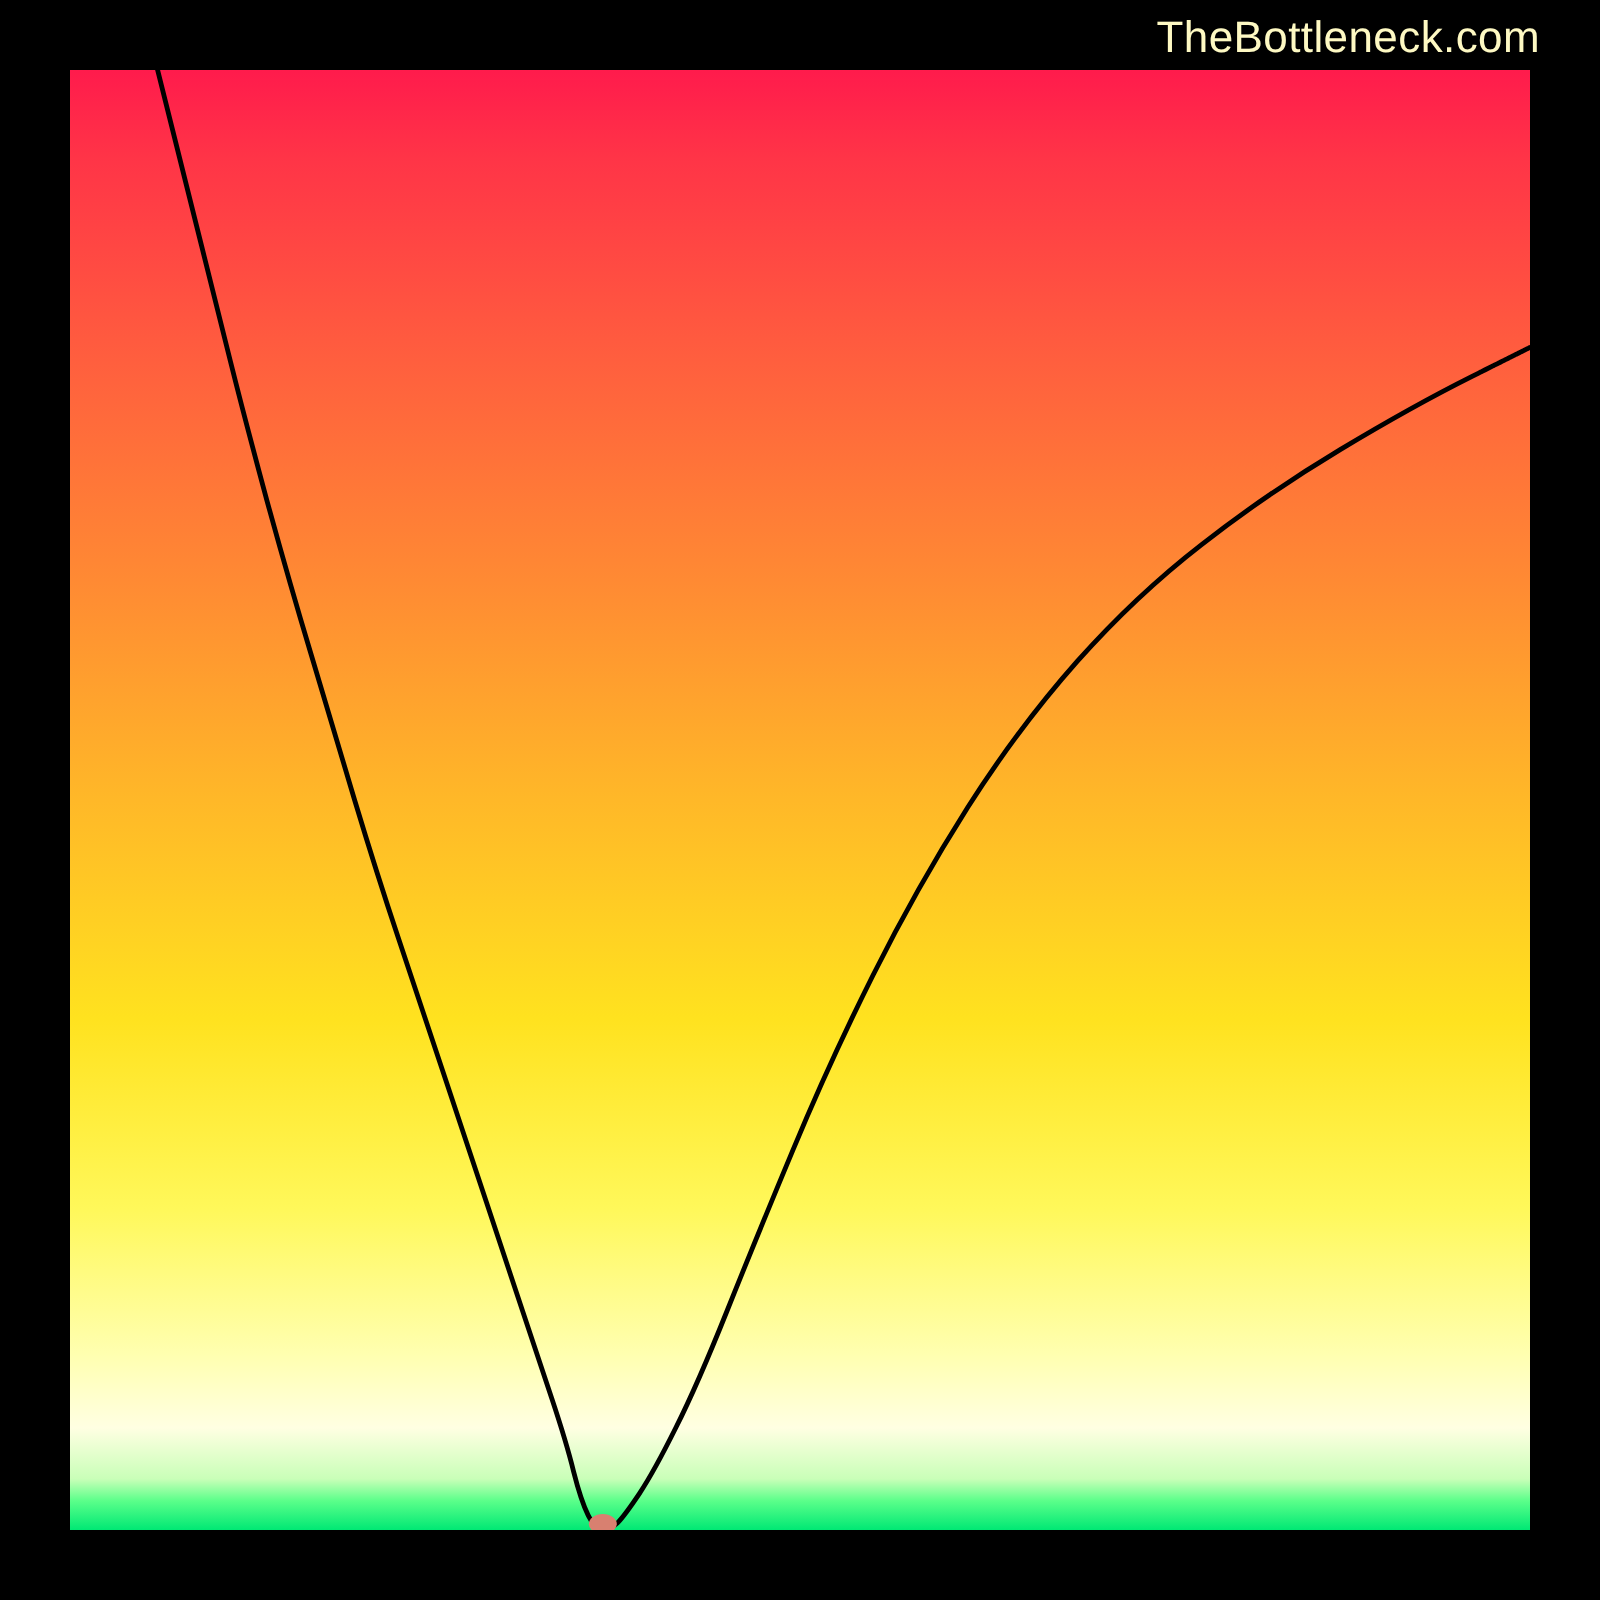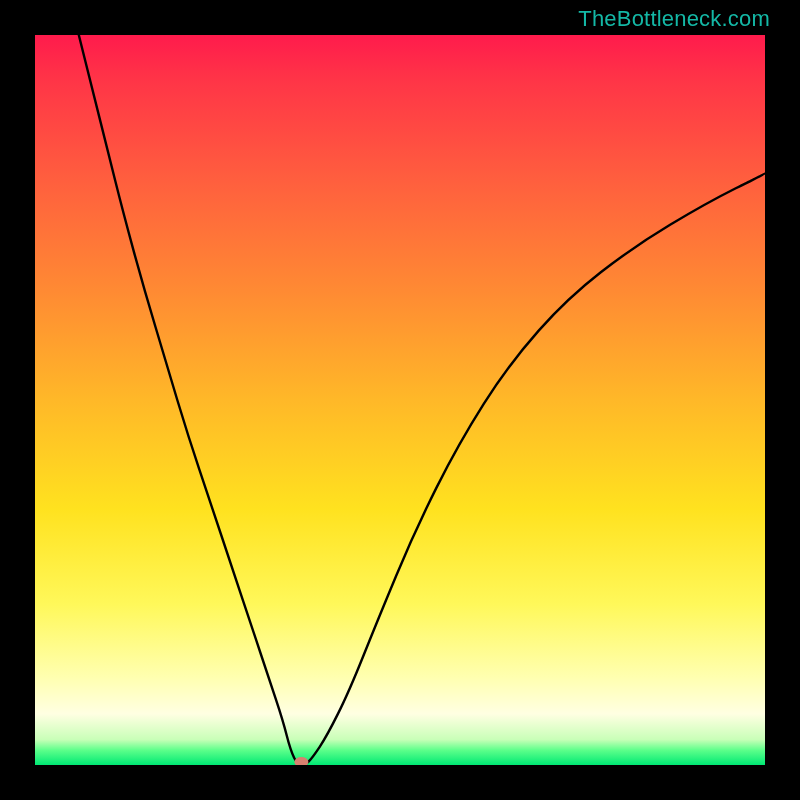--- a/index.html
+++ b/index.html
@@ -43,21 +43,21 @@
     position: absolute;
     top: 0; left: 0;
     width: 730px; height: 730px;
   }
   .watermark {
     position: absolute;
     top: 6px;
     right: 30px;
     font-family: Arial, Helvetica, sans-serif;
     font-size: 22px;
-    color: #14b8a6;
+    color: #fef9c3;
     letter-spacing: 0.2px;
     text-align: center;
   }
 </style>
 </head>
 <body>
 
 <div class="frame">
   <div class="watermark">TheBottleneck.com</div>
   <div class="plot-area">

